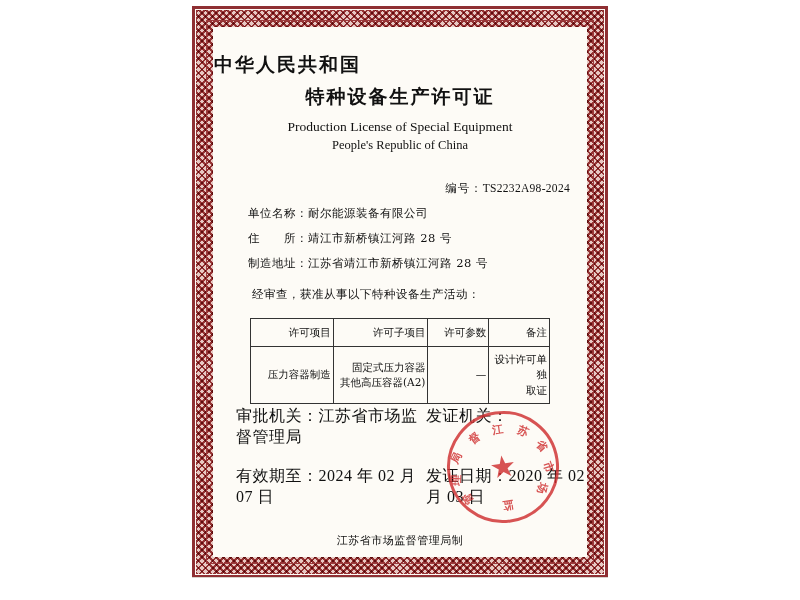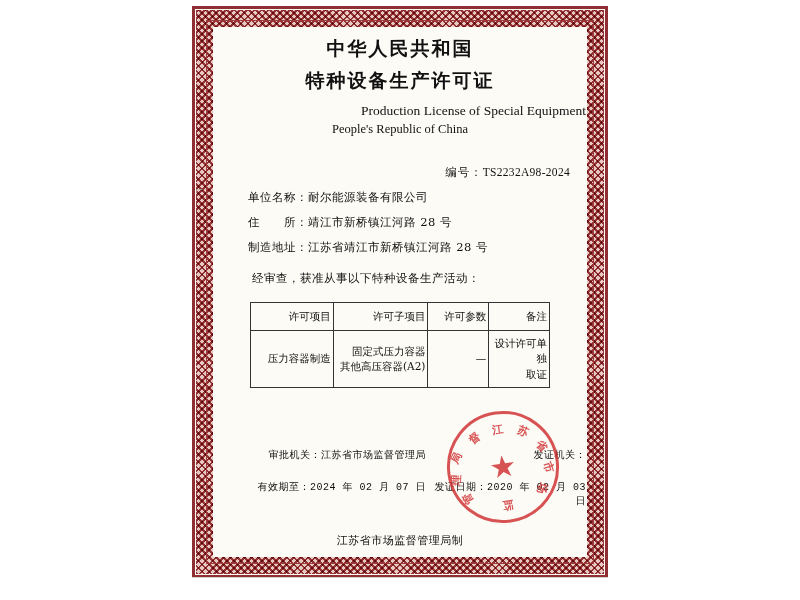--- a/index.html
+++ b/index.html
@@ -71,39 +71,38 @@
     box-sizing: border-box;
   }
   .content {
     position: absolute;
     left: 22px;
     top: 22px;
     right: 22px;
     bottom: 22px;
   }
   .title-cn-1 {
-    text-align: center;
     font-size: 19px;
     font-weight: bold;
     letter-spacing: 2px;
     color: #111;
-    margin-top: 8px;
+    margin-top: 24px;
     font-family: "DejaVu Serif", serif;
   }
   .title-cn-2 {
     text-align: center;
     font-size: 19px;
     font-weight: bold;
     letter-spacing: 2px;
     color: #111;
     margin-top: 6px;
     font-family: "DejaVu Serif", serif;
   }
   .title-en-1 {
-    text-align: right;
+    text-align: center;
     font-size: 13.5px;
     color: #111;
     margin-top: 9px;
     font-family: "Liberation Serif", serif;
   }
   .title-en-2 {
     text-align: center;
     font-size: 12.5px;
     color: #111;
     margin-top: 3px;
@@ -169,27 +168,26 @@
   .col-3 { width: 60px; }
   .col-4 { width: 60px; }
   .footer-block {
     position: absolute;
     left: 0;
     right: 0;
     bottom: 30px;
   }
   .footer-row {
     display: flex;
-    font-size: 10px;
-    color: #111;
-    font-family: Liberation Mono, monospace;
+    font-size: 16px;
+    color: #111;
+    font-family: Liberation Serif, serif;
     letter-spacing: 0.5px;
     padding-left: 22px;
     margin-bottom: 18px;
-    text-align: right;
   }
   .footer-col-left {
     width: 190px;
   }
   .footer-col-right {
     flex: 1;
   }
   
   .seal {
     position: absolute;

